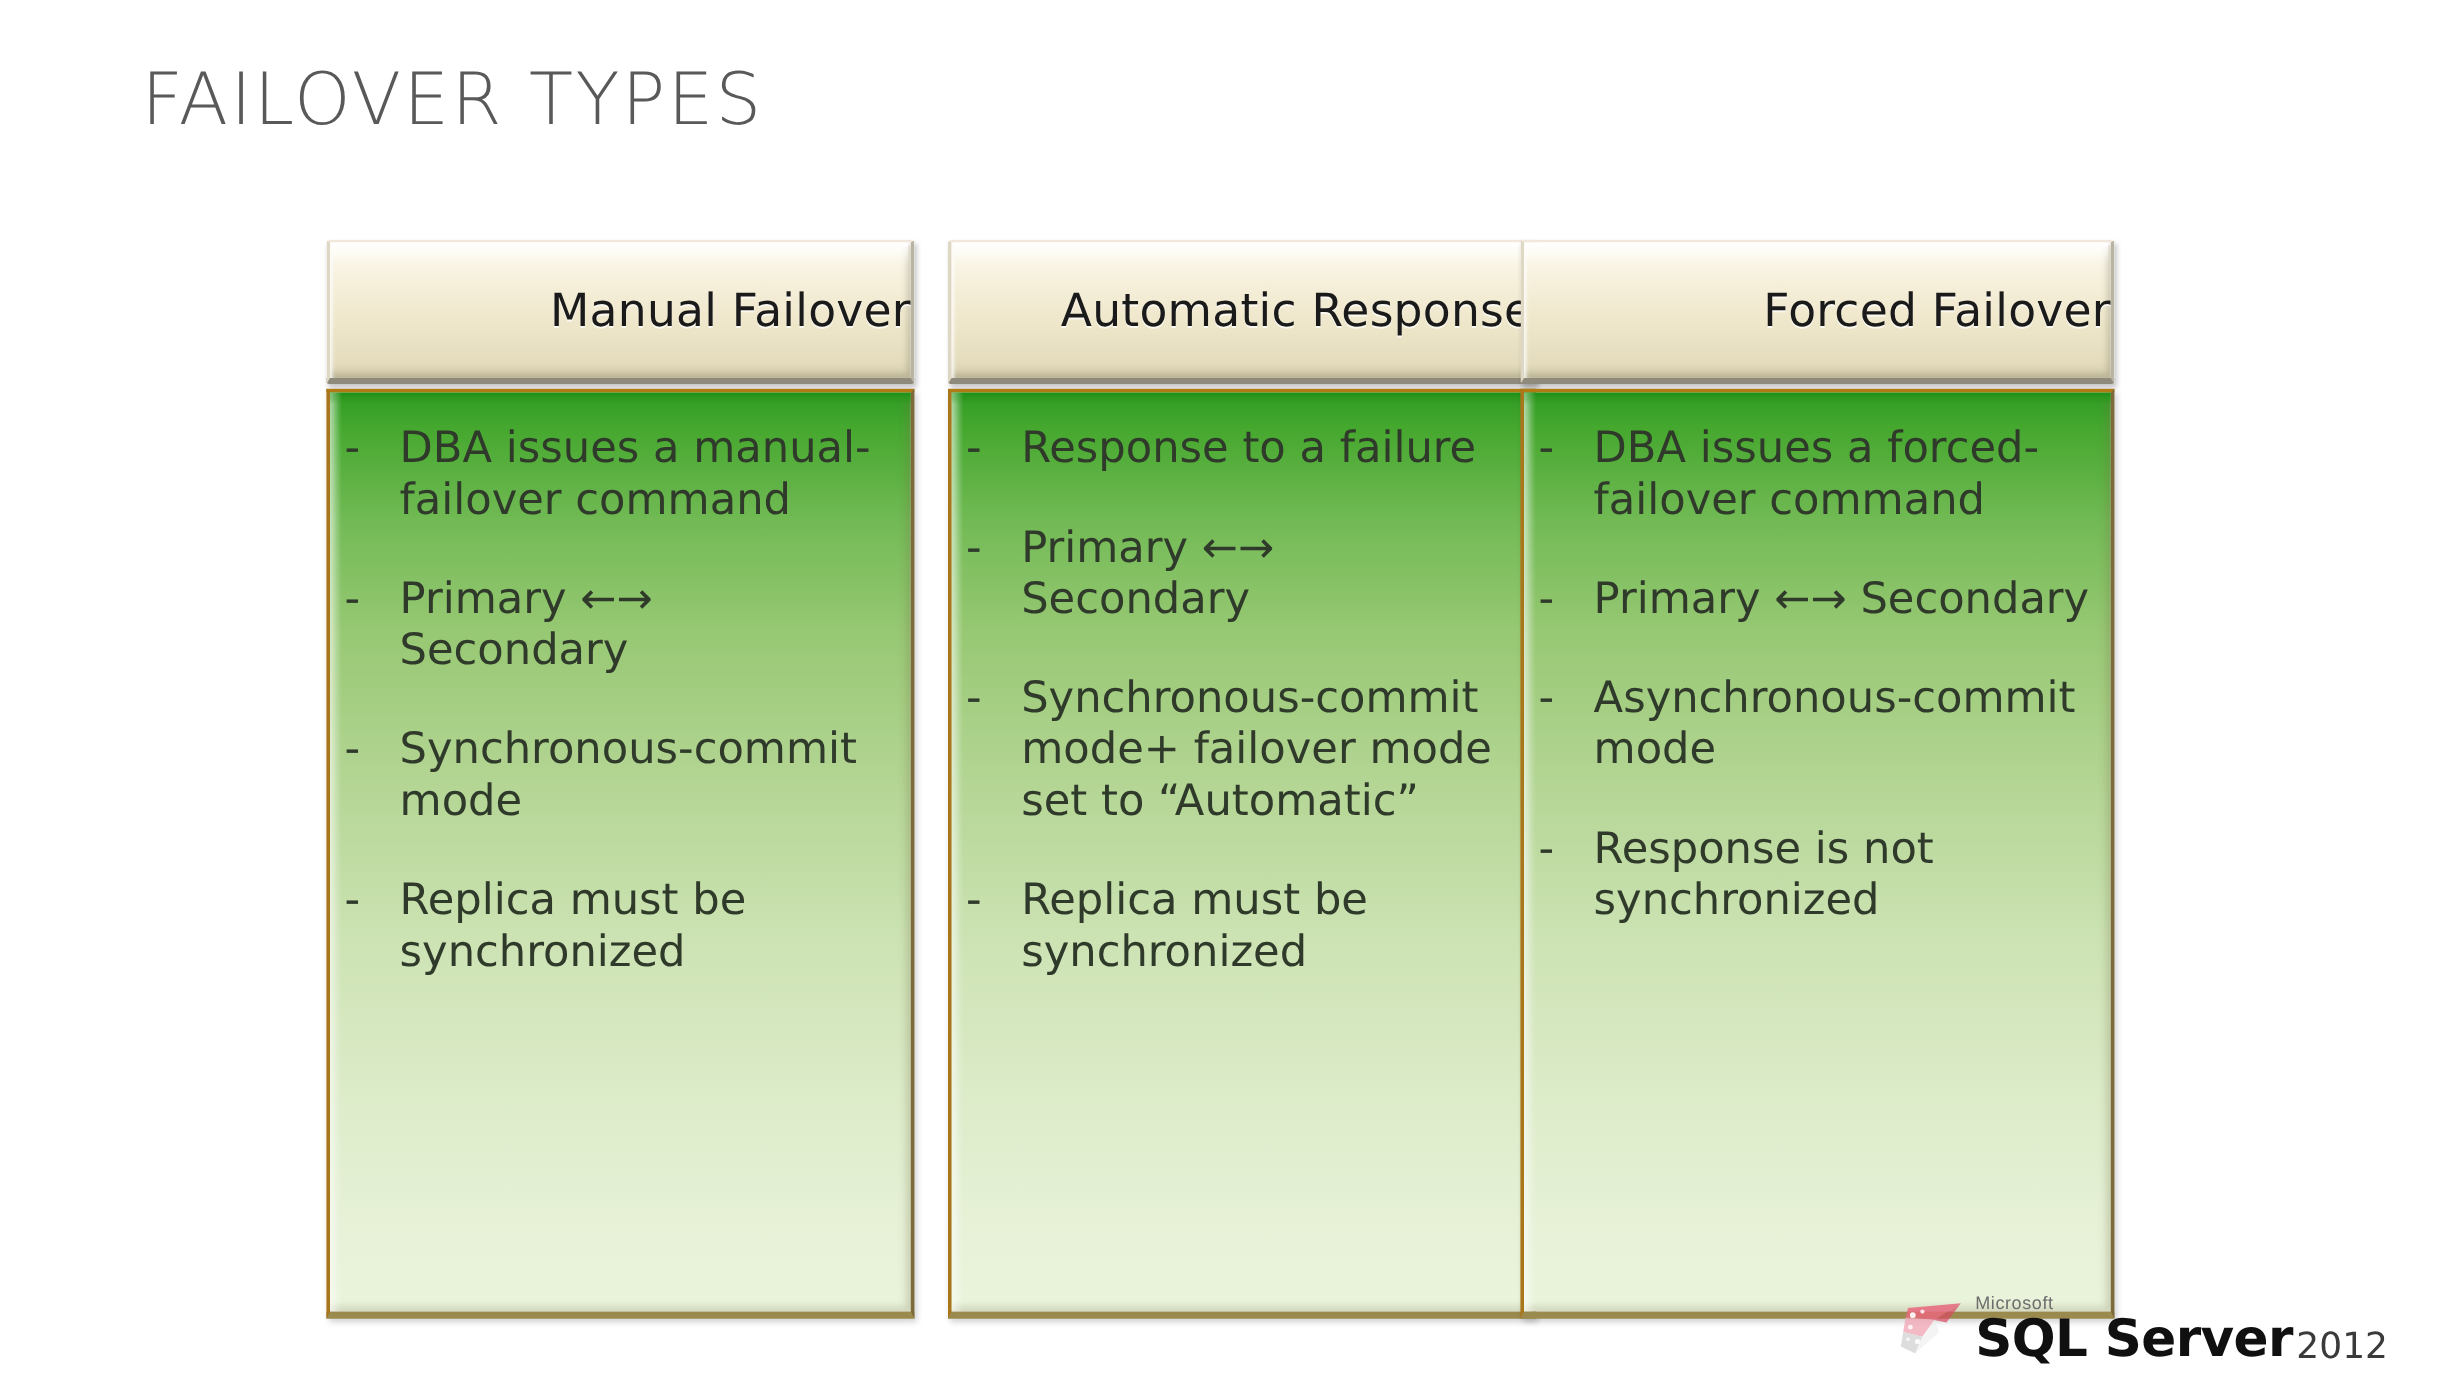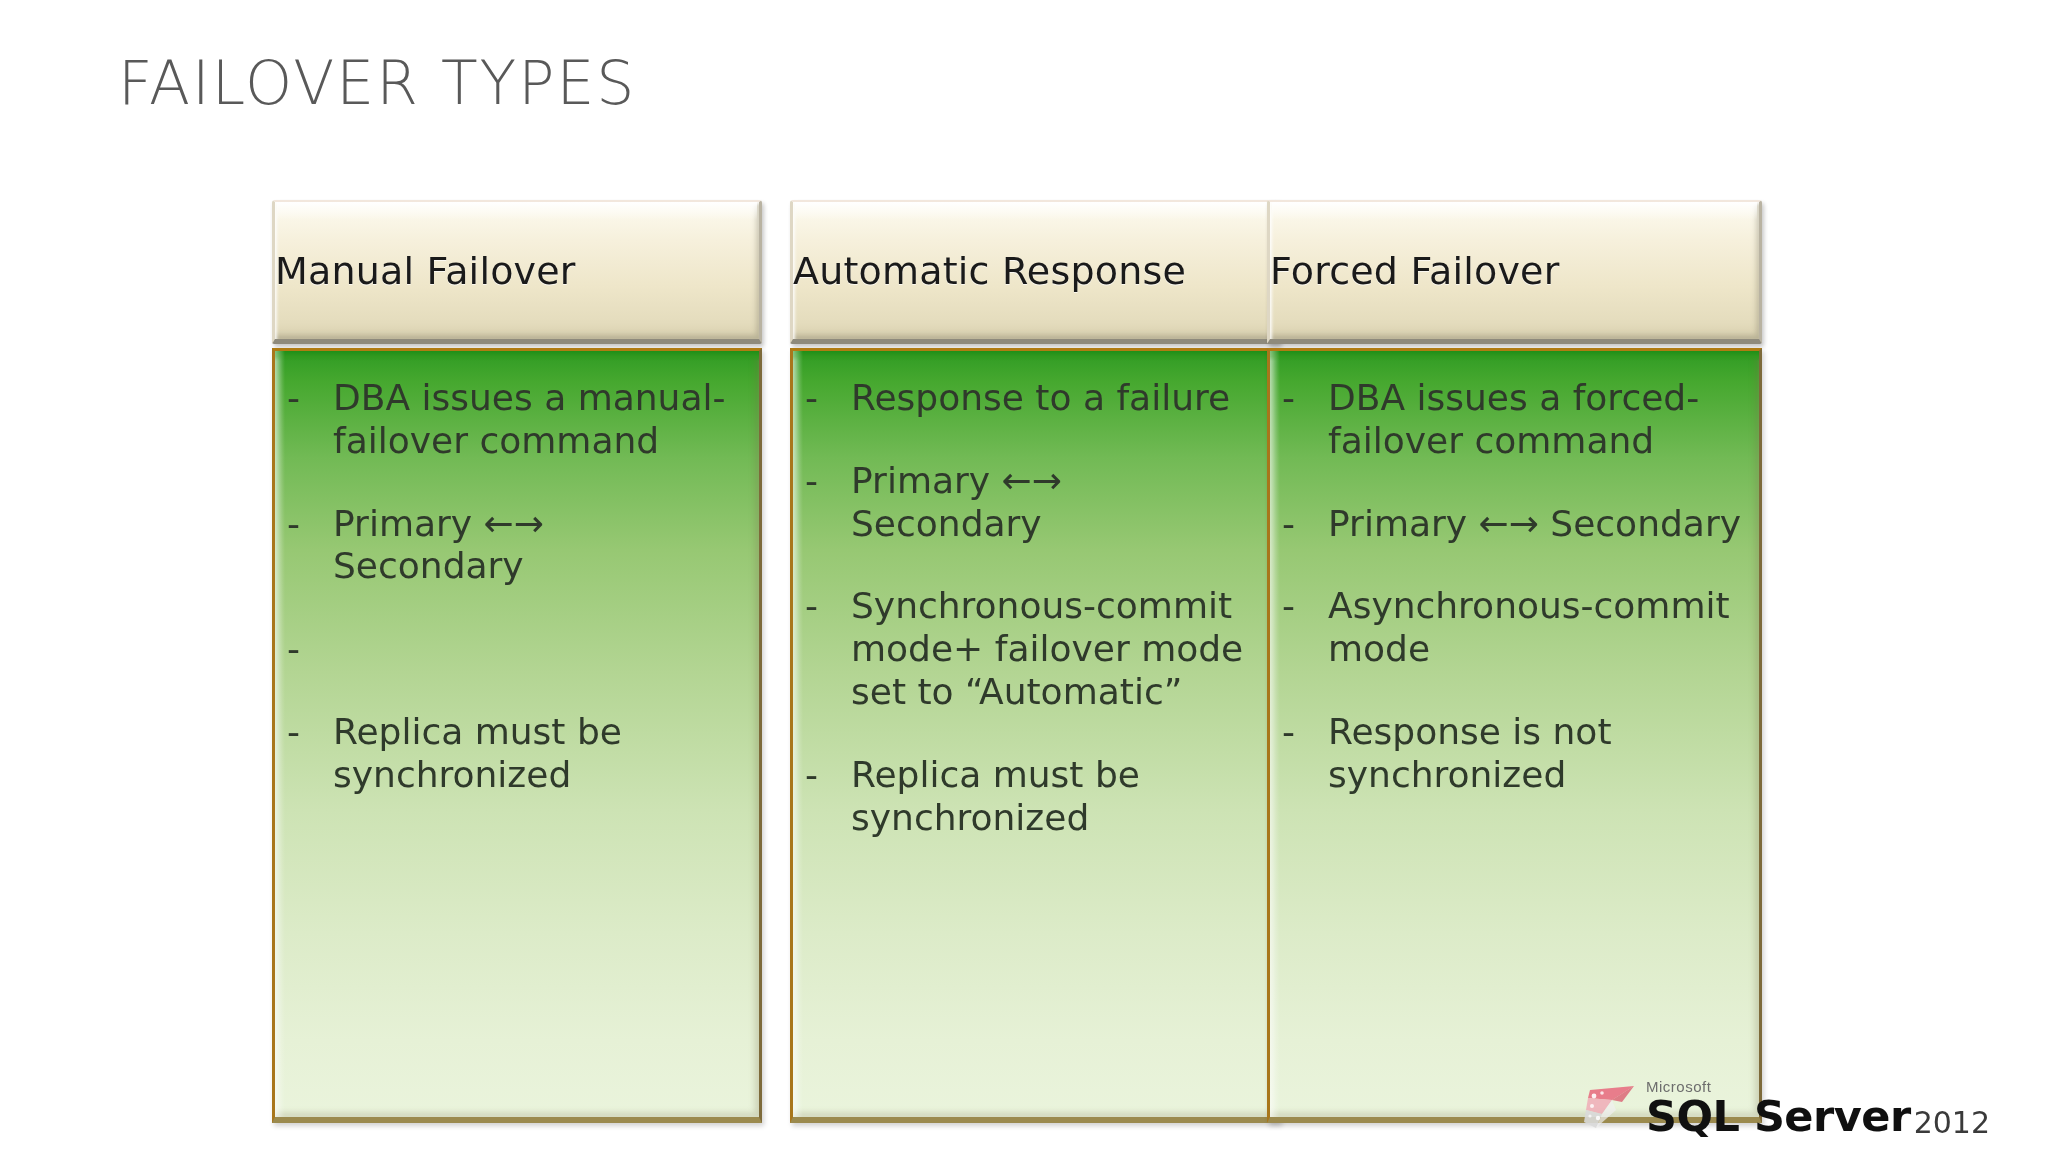--- a/index.html
+++ b/index.html
@@ -43,39 +43,39 @@
   }
 
   
   .col-0 { left: 272px;  width: 490px; }
   .col-1 { left: 790px;  width: 490px; }
   .col-2 { left: 1267px; width: 495px; }
 
   
   .col-header {
     position: relative;
-    height: 144px;
+    height: 120px;
     box-sizing: border-box;
     background: linear-gradient(180deg,
         #fdfbf0 0%,
         #f6f0dc 28%,
         #eee6c9 62%,
         #e4dcbd 88%,
         #d8cfae 100%);
     border-top: 2px solid #f2e7dd;
     border-left: 3px solid #ded7c4;
     border-right: 3px solid #b9b3a2;
     border-bottom: 5px solid #8e8a7c;
     border-radius: 3px 3px 2px 2px;
     box-shadow: inset 2px 2px 3px rgba(255,255,255,0.85),
                 inset -3px -4px 5px rgba(130,125,105,0.35),
                 2px 3px 4px rgba(0,0,0,0.22);
     display: flex;
     align-items: center;
-    justify-content: flex-start;
+    justify-content: flex-end;
   }
   
   .col-header::before {
     content: "";
     position: absolute;
     left: 2px; right: 2px; top: 0;
     height: 18px;
     background: linear-gradient(180deg, rgba(255,255,255,0.9), rgba(255,255,255,0));
     pointer-events: none;
   }
@@ -229,20 +229,21 @@
         <li class="bullet-item">
           <span class="bullet-dash">-</span>
           <span class="bullet-text">DBA issues a manual-failover command</span>
         </li>
         <li class="bullet-item">
           <span class="bullet-dash">-</span>
           <span class="bullet-text">Primary ←→ Secondary</span>
         </li>
         <li class="bullet-item">
           <span class="bullet-dash">-</span>
+          <span class="bullet-text">Synchronous-commit mode</span>
         </li>
         <li class="bullet-item">
           <span class="bullet-dash">-</span>
           <span class="bullet-text">Replica must be synchronized</span>
         </li>
       </ul>
     </div>
   </div>
 
   <div class="column col-1">

